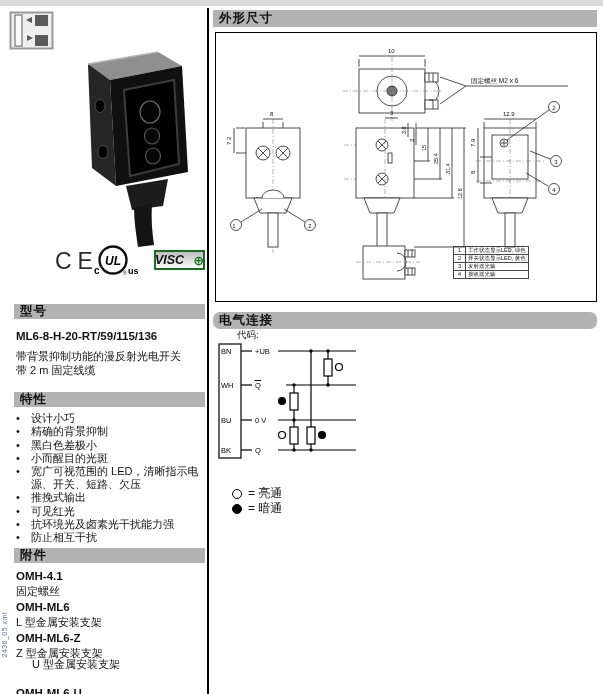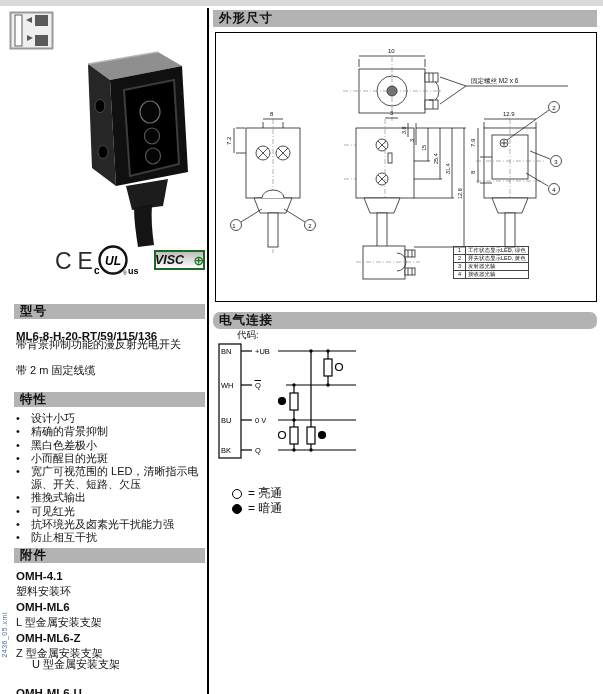--- a/index.html
+++ b/index.html
@@ -74,21 +74,21 @@
     <text x="40" y="30" font-size="9" font-weight="bold">us</text>
     <text x="35" y="31" font-size="5">®</text>
   </svg>
   <div class="visc">
     <span>VISC</span>
     <span class="plus">⊕</span>
   </div>
 
   <div class="hbar hbar-left" style="top:304px;">型号</div>
   <div class="model-number">ML6-8-H-20-RT/59/115/136</div>
-  <div class="desc" style="top:338px;font-family:Liberation Serif, serif;">带背景抑制功能的漫反射光电开关</div>
+  <div class="desc" style="top:350px;font-family:Liberation Serif, serif;">带背景抑制功能的漫反射光电开关</div>
   <div class="desc" style="top:364px;">带 2 m 固定线缆</div>
 
   <div class="hbar hbar-left" style="top:392px;">特性</div>
   <ul class="features">
     <li>
         <span class="bullet">•</span>
         <span>设计小巧</span>
       </li>
     <li>
         <span class="bullet">•</span>
@@ -119,21 +119,21 @@
         <span>抗环境光及卤素光干扰能力强</span>
       </li>
     <li>
         <span class="bullet">•</span>
         <span>防止相互干扰</span>
       </li>
   </ul>
 
   <div class="hbar hbar-left" style="top:548px;">附件</div>
   <div class="acc-name" style="top:570px;">OMH-4.1</div>
-  <div class="acc-desc" style="top:584px;">塑料安装环</div>
+  <div class="acc-desc" style="top:584px;">固定螺丝</div>
   <div class="acc-name" style="top:601px;">OMH-ML6</div>
   <div class="acc-desc" style="top:615px;">L 型金属安装支架</div>
   <div class="acc-name" style="top:632px;">OMH-ML6-Z</div>
   <div class="acc-desc" style="top:646px;">Z 型金属安装支架</div>
   <div class="acc-name" style="top:687px;">OMH-ML6-U</div>
   <div class="acc-desc" style="top:657px;margin-left:16px;">U 型金属安装支架</div>
 
   <div class="doccode">2436_05.xml</div>
 
   <div class="hbar hbar-right" style="top:10px;">外形尺寸</div>

